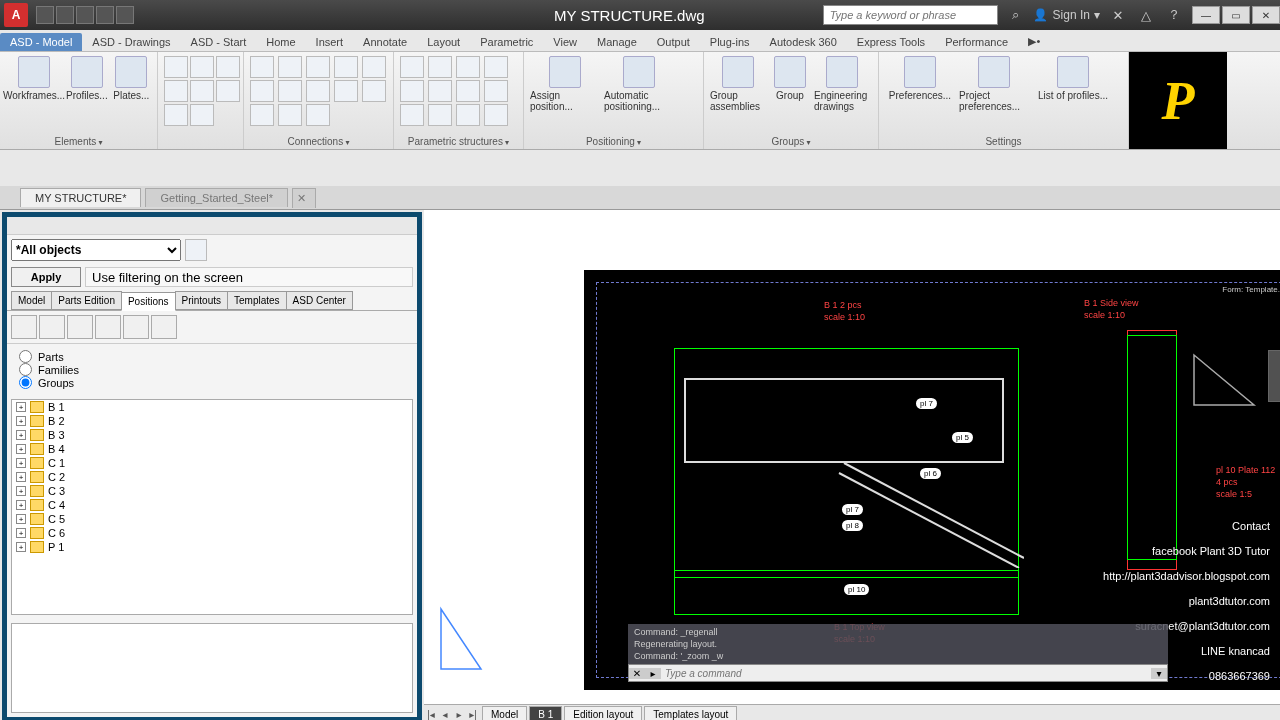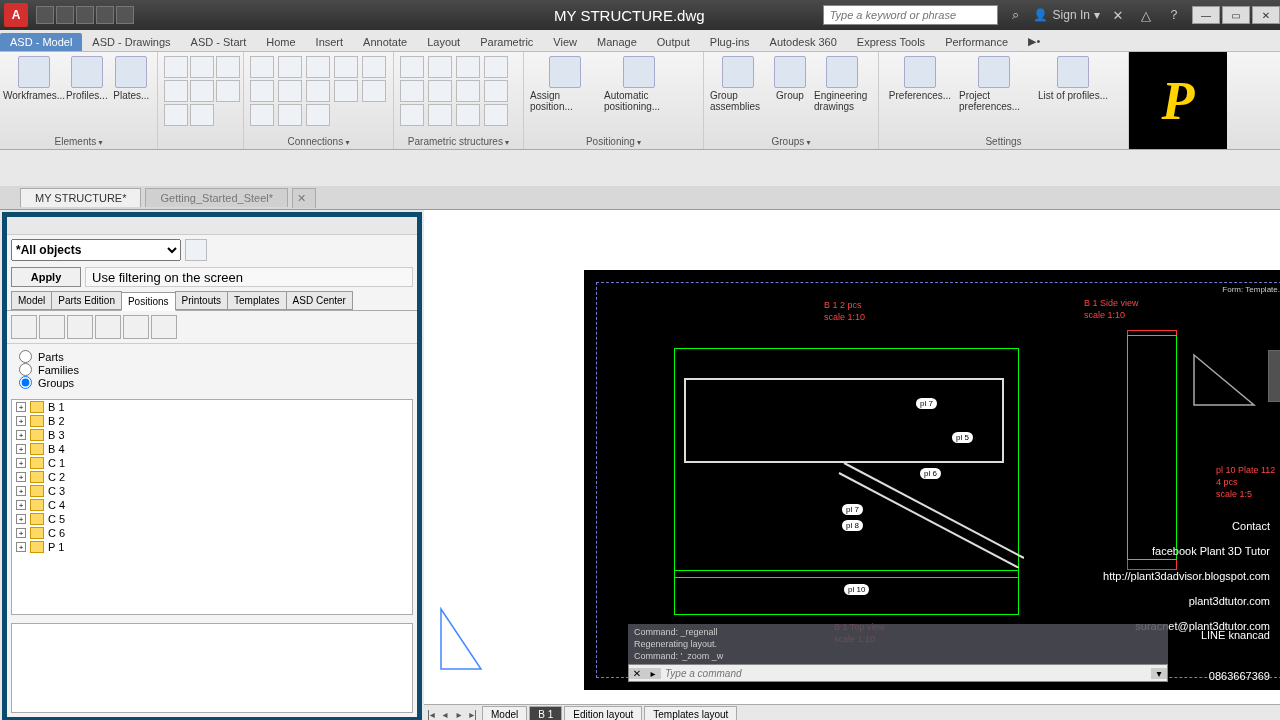--- a/index.html
+++ b/index.html
@@ -411,21 +411,21 @@
         <svg style="position:absolute;right:55px;top:80px;width:70px;height:60px">
             <polygon points="5,55 5,5 65,55" fill="none" stroke="#aaa" stroke-width="1.5"></polygon>
           </svg>
       </div>
 
       <div class="watermark" style="top:310px">Contact</div>
       <div class="watermark" style="top:335px">facebook Plant 3D Tutor</div>
       <div class="watermark" style="top:360px">http://plant3dadvisor.blogspot.com</div>
       <div class="watermark" style="top:385px">plant3dtutor.com</div>
       <div class="watermark" style="top:410px">suracnet@plant3dtutor.com</div>
-      <div class="watermark" style="top:419px">LINE knancad</div>
+      <div class="watermark" style="top:435px">LINE knancad</div>
       <div class="watermark" style="top:460px">0863667369</div>
 
       <div class="cmd-area">
         <div class="cmd-hist">
           <div>Command: _regenall</div>
           <div>Regenerating layout.</div>
           <div>Command:   '_zoom  _w</div>
         </div>
         <div class="cmd-line">
           <div class="x">✕</div>

